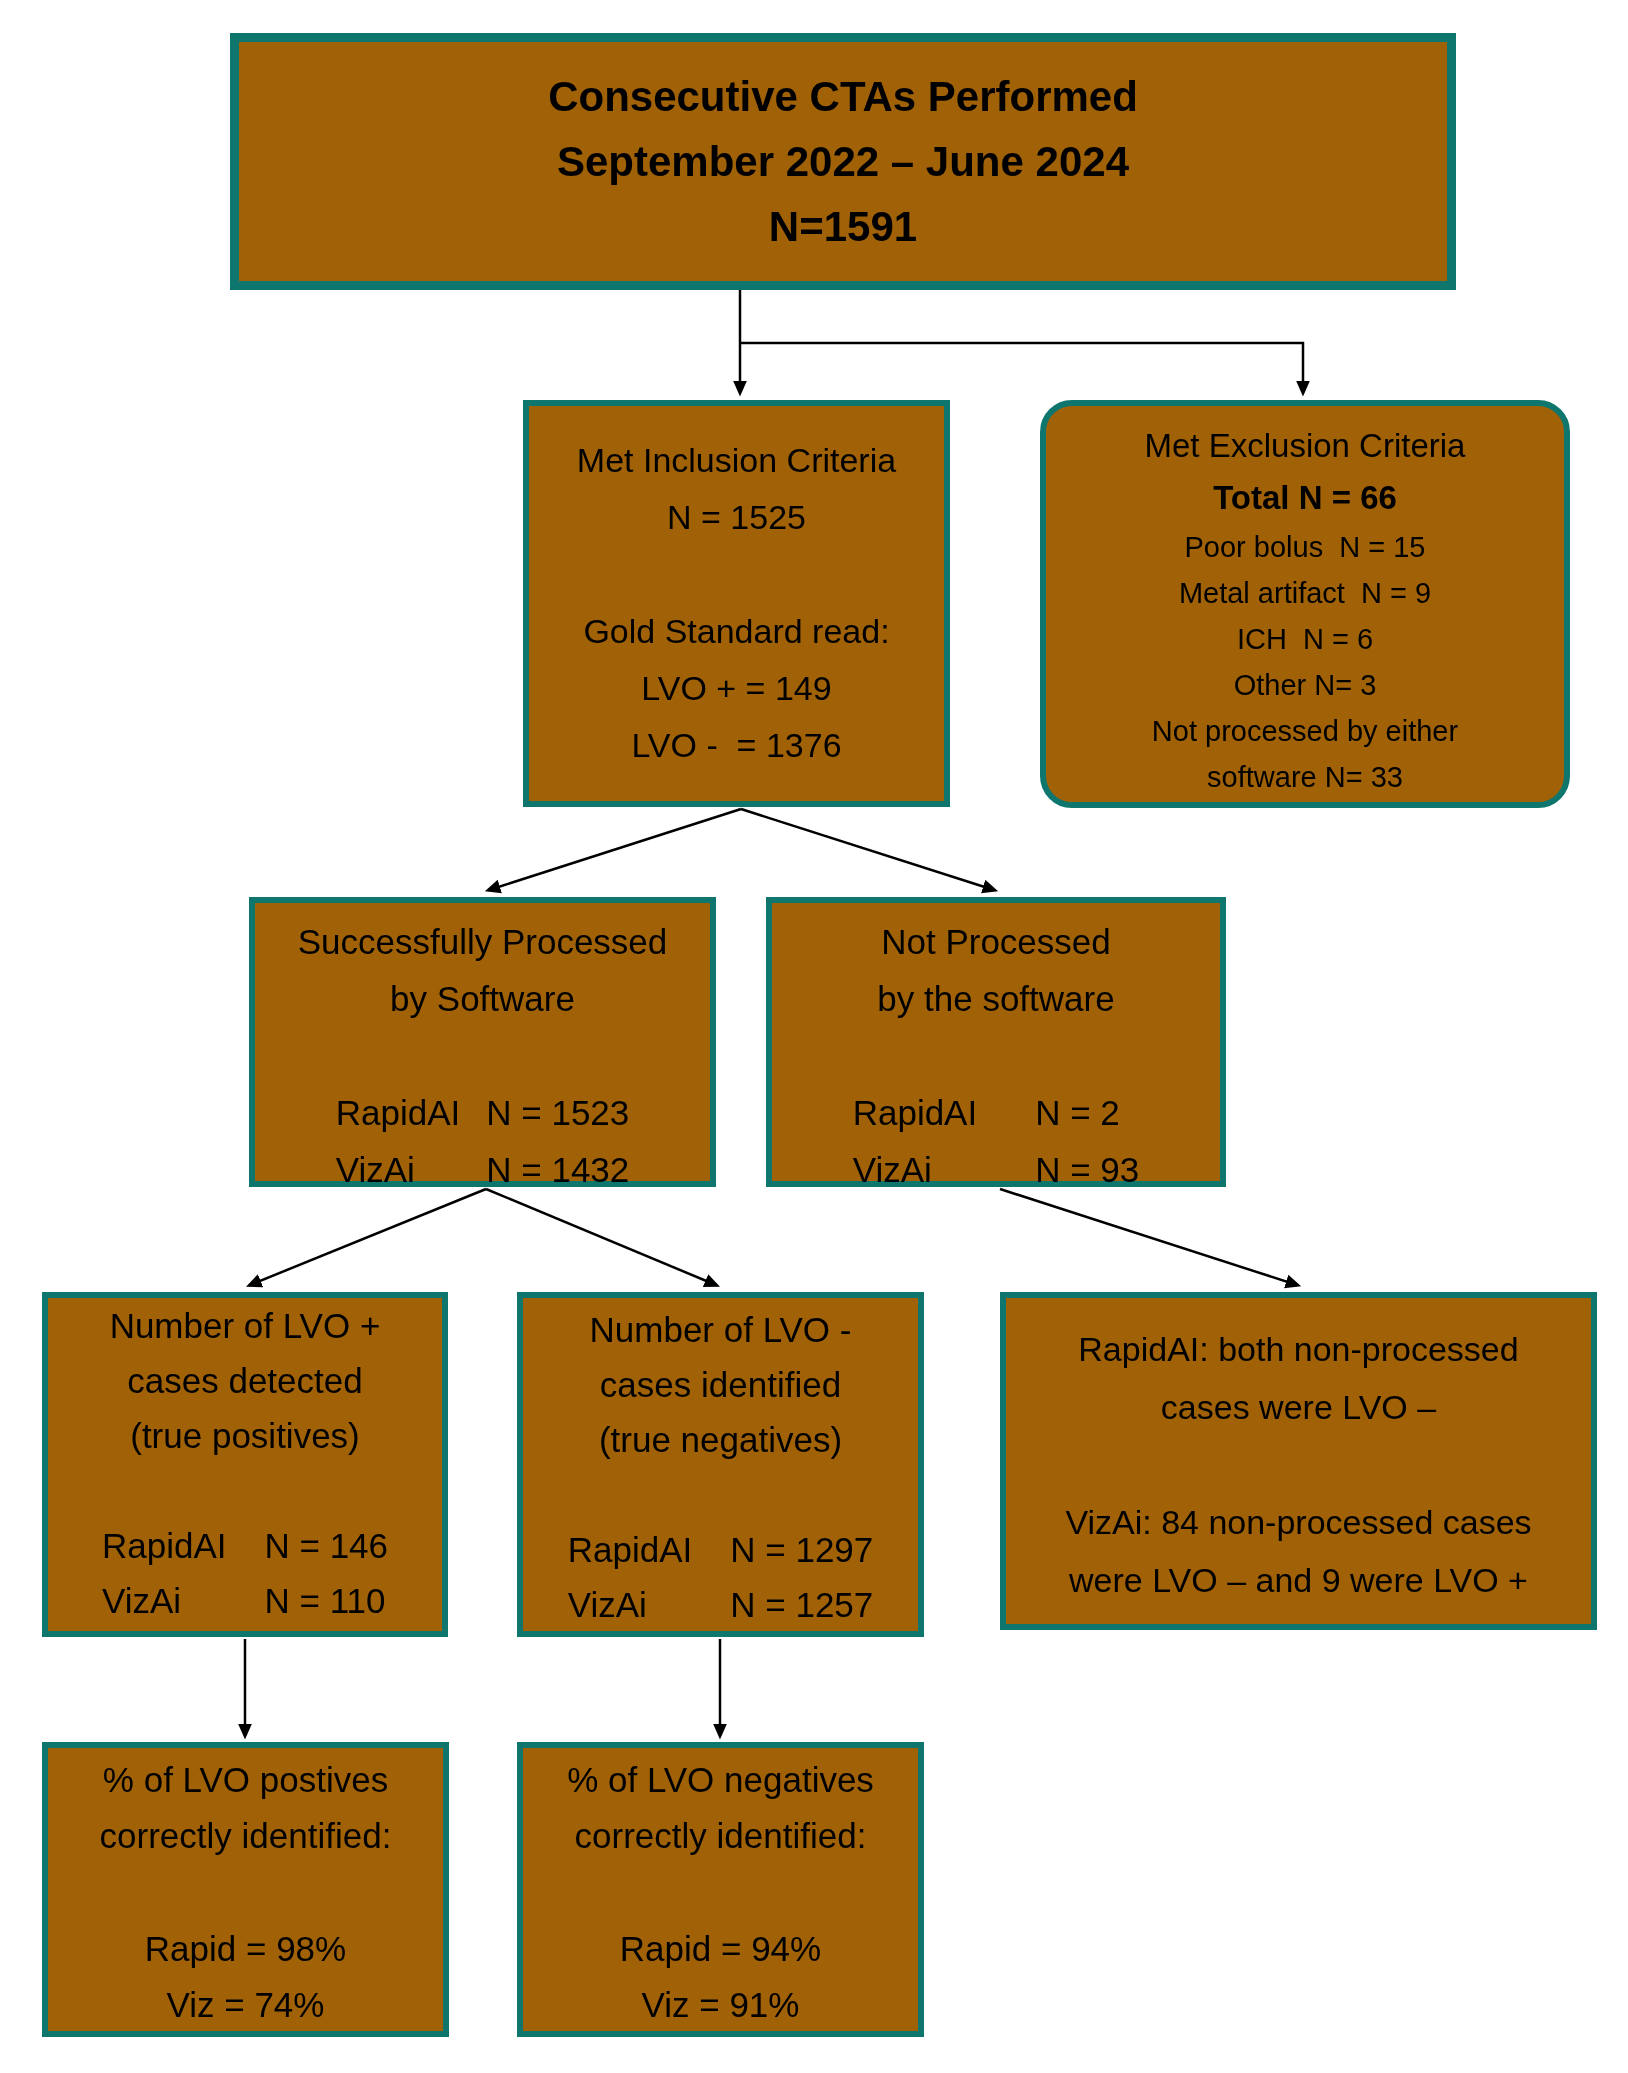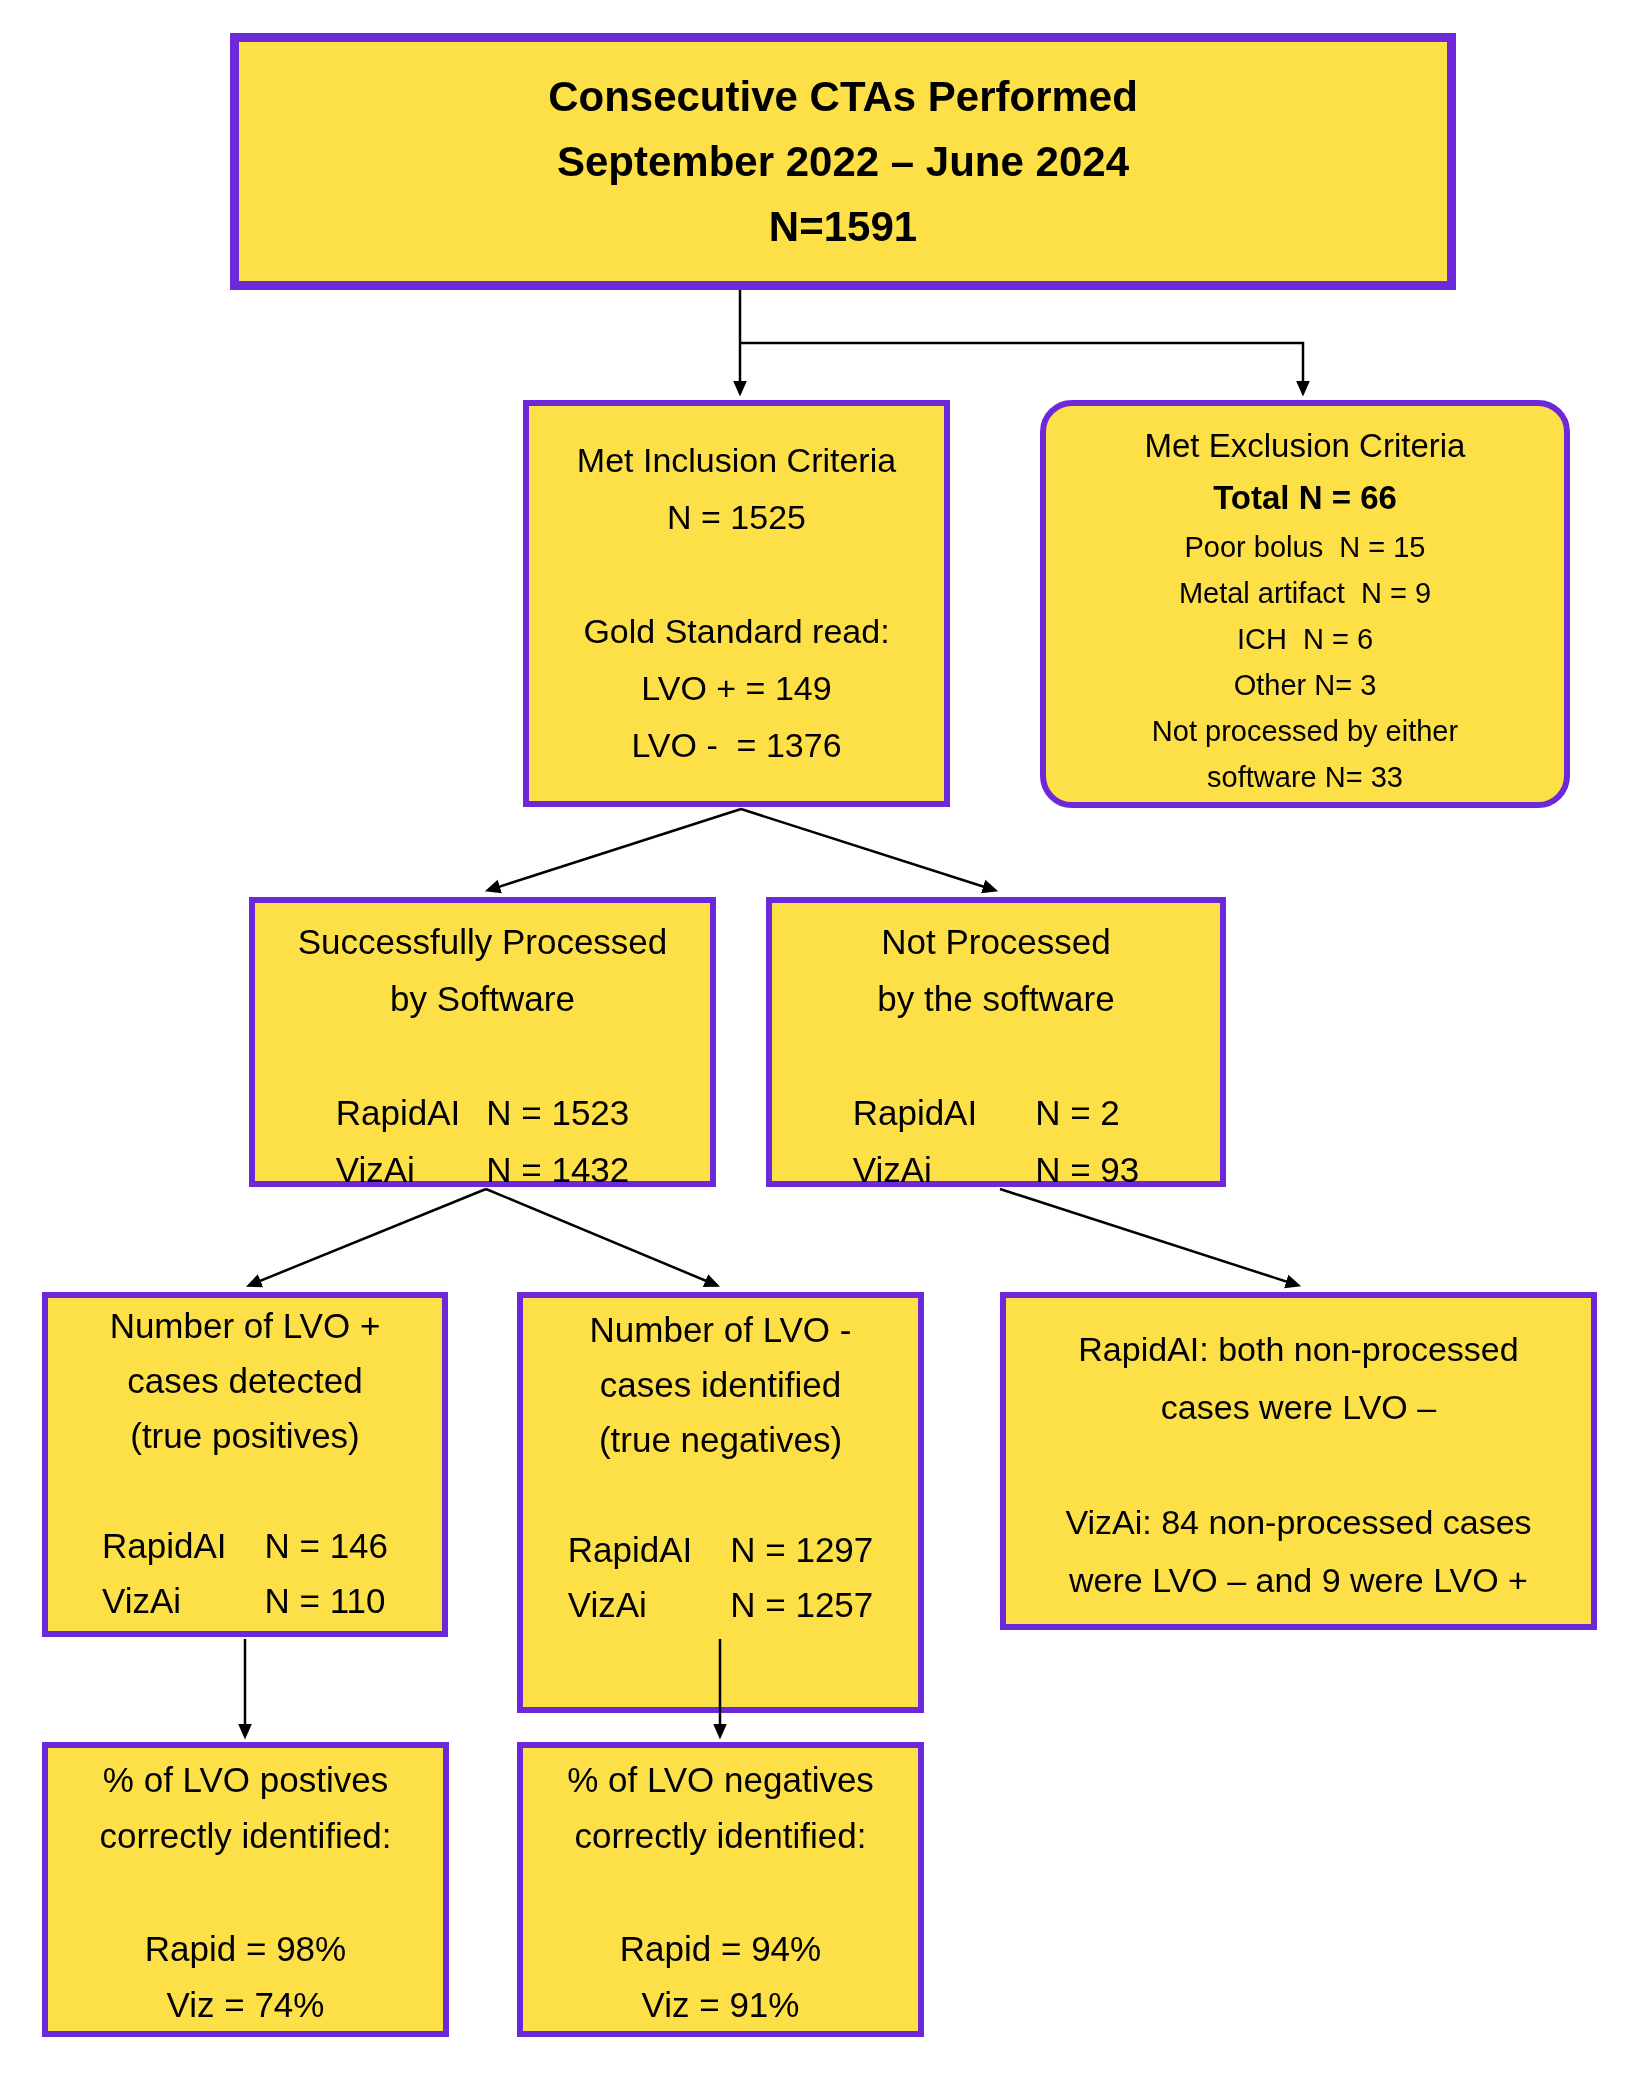--- a/index.html
+++ b/index.html
@@ -10,22 +10,22 @@
   body {
     width: 1628px;
     height: 2073px;
     position: relative;
     font-family: "Liberation Sans", sans-serif;
     color: #000000;
     overflow: hidden;
   }
   .box {
     position: absolute;
-    background: #fde047;
-    border: 6px solid #6d28d9;
+    background: #a16207;
+    border: 6px solid #0f766e;
     box-sizing: border-box;
     text-align: center;
     z-index: 2;
   }
   .line {
     white-space: pre-wrap;
   }
   
   .top-box {
     left: 230px; top: 33px; width: 1226px; height: 257px;
@@ -59,21 +59,21 @@
     padding-top: 10px;
     font-size: 35px; line-height: 57px;
   }
   
   .tp-box {
     left: 42px; top: 1292px; width: 406px; height: 345px;
     padding-top: 0;
     font-size: 35px; line-height: 55px;
   }
   .tn-box {
-    left: 517px; top: 1292px; width: 407px; height: 421px;
+    left: 517px; top: 1292px; width: 407px; height: 345px;
     padding-top: 4px;
     font-size: 35px; line-height: 55px;
   }
   .npr-box {
     left: 1000px; top: 1292px; width: 597px; height: 338px;
     padding-top: 22px;
     font-size: 34px; line-height: 58px;
   }
   
   .pct-pos-box {

